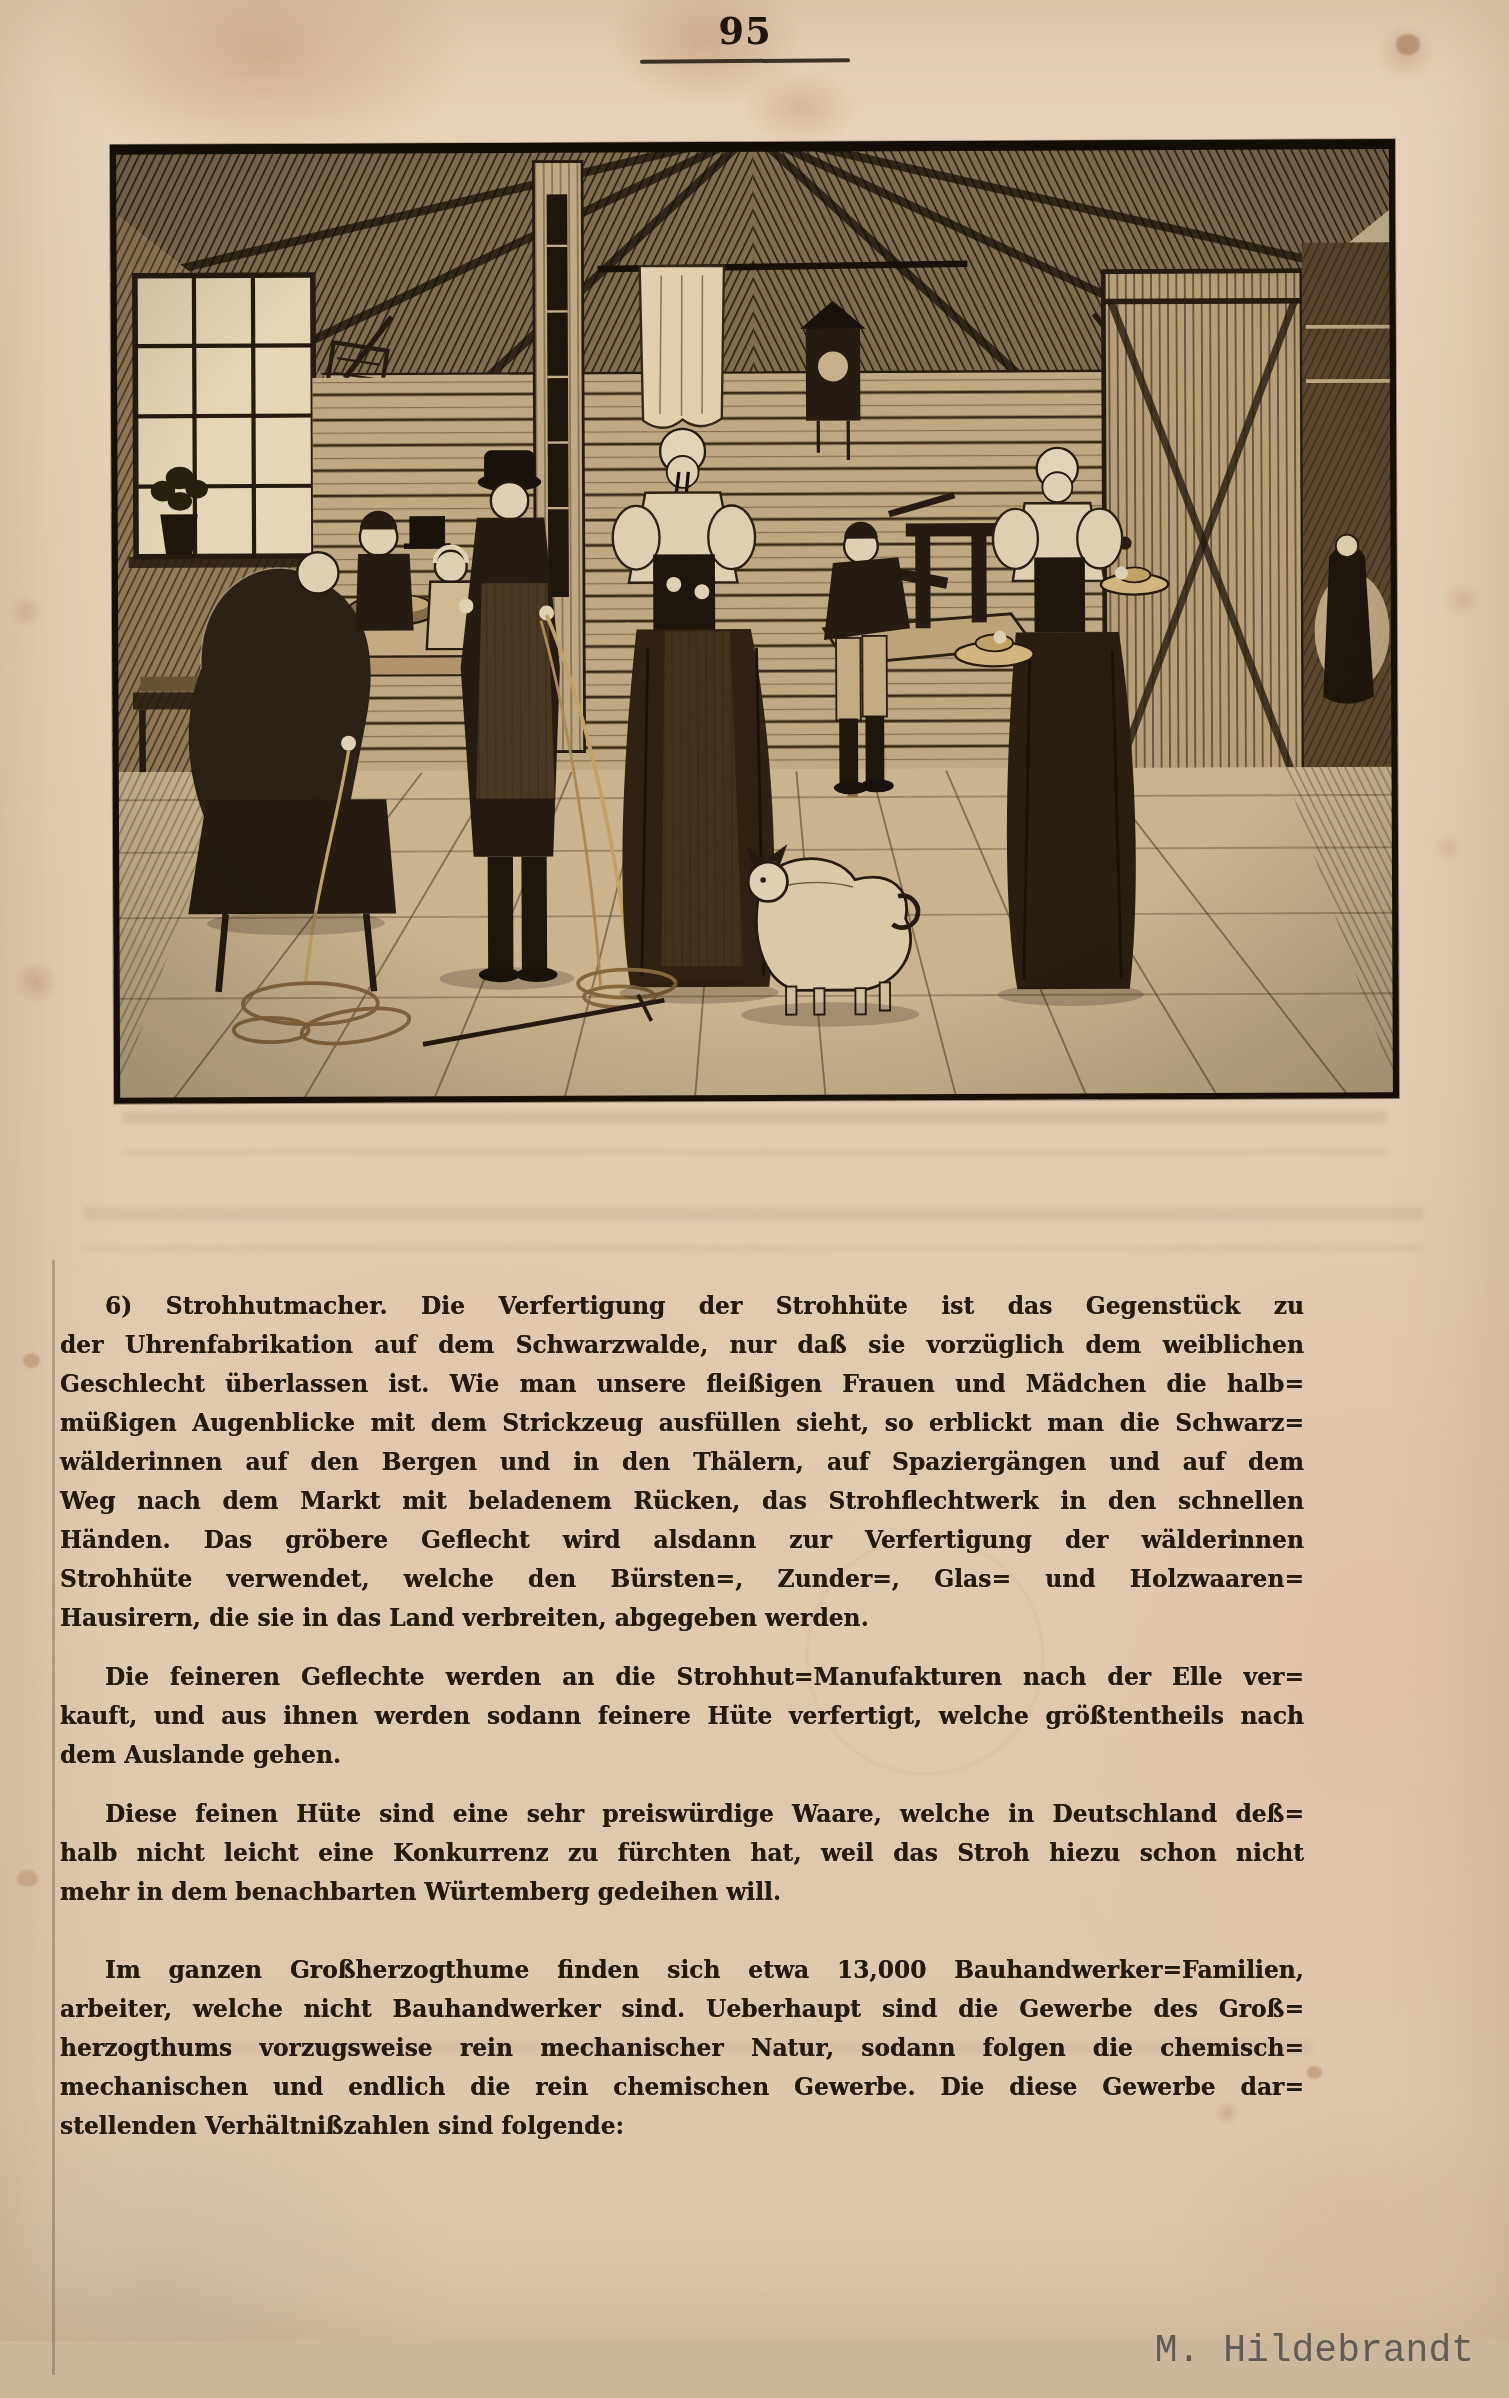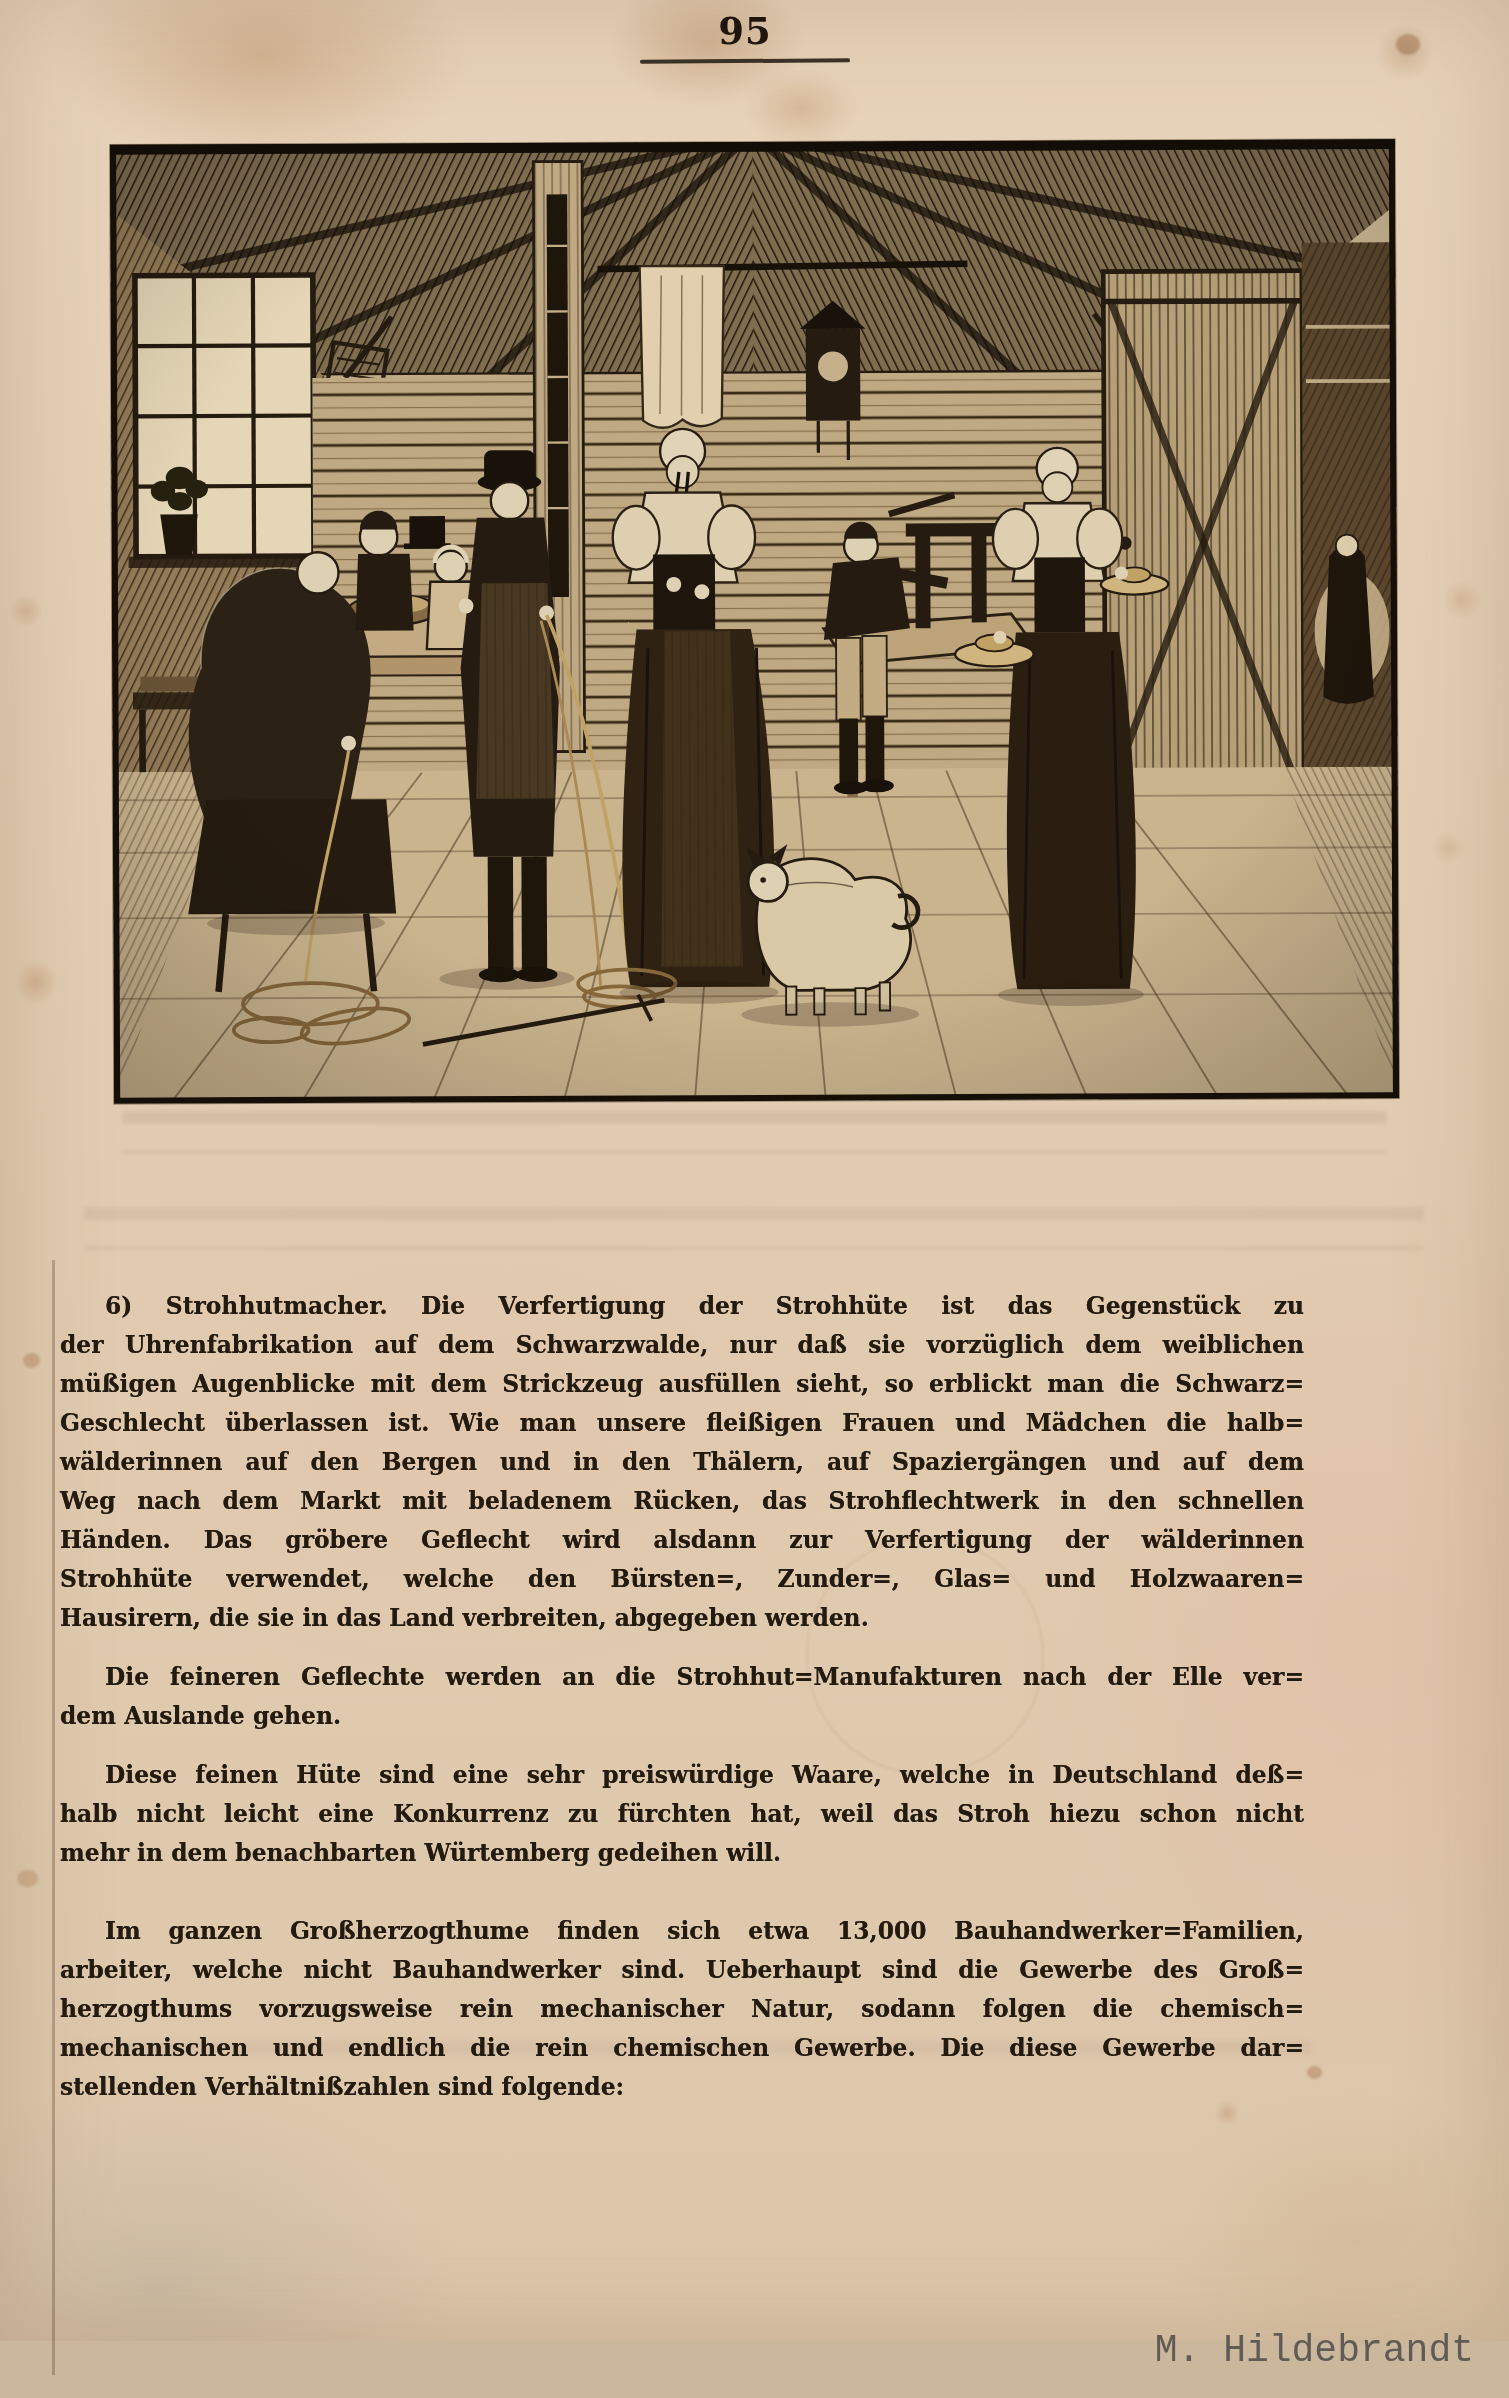--- a/index.html
+++ b/index.html
@@ -374,30 +374,31 @@
   <div class="spot" style="left:17px;top:1870px;width:20.6px;height:17px;background:rgba(150,90,45,.25);"></div>
   <div class="spot" style="left:1307px;top:2066px;width:15px;height:13px;background:rgba(140,80,40,.30);"></div>
 
 
   <div class="edgeline"></div>
 
   <div class="bodytext">
       <div class="para">
         <div class="line first">6) Strohhutmacher. Die Verfertigung der Strohhüte ist das Gegenstück zu</div>
         <div class="line">der Uhrenfabrikation auf dem Schwarzwalde, nur daß sie vorzüglich dem weiblichen</div>
+        <div class="line">Geschlecht überlassen ist. Wie man unsere fleißigen Frauen und Mädchen die halb=</div>
         <div class="line">müßigen Augenblicke mit dem Strickzeug ausfüllen sieht, so erblickt man die Schwarz=</div>
-        <div class="line">Geschlecht überlassen ist. Wie man unsere fleißigen Frauen und Mädchen die halb=</div>
         <div class="line">wälderinnen auf den Bergen und in den Thälern, auf Spaziergängen und auf dem</div>
         <div class="line">Weg nach dem Markt mit beladenem Rücken, das Strohflechtwerk in den schnellen</div>
         <div class="line">Händen. Das gröbere Geflecht wird alsdann zur Verfertigung der wälderinnen</div>
         <div class="line">Strohhüte verwendet, welche den Bürsten=, Zunder=, Glas= und Holzwaaren=</div>
         <div class="line last">Hausirern, die sie in das Land verbreiten, abgegeben werden.</div>
       </div>
       <div class="para">
         <div class="line first">Die feineren Geflechte werden an die Strohhut=Manufakturen nach der Elle ver=</div>
+        <div class="line">kauft, und aus ihnen werden sodann feinere Hüte verfertigt, welche größtentheils nach</div>
         <div class="line last">dem Auslande gehen.</div>
       </div>
       <div class="para">
         <div class="line first">Diese feinen Hüte sind eine sehr preiswürdige Waare, welche in Deutschland deß=</div>
         <div class="line">halb nicht leicht eine Konkurrenz zu fürchten hat, weil das Stroh hiezu schon nicht</div>
         <div class="line last">mehr in dem benachbarten Würtemberg gedeihen will.</div>
       </div>
       <div class="para gap">
         <div class="line first">Im ganzen Großherzogthume finden sich etwa 13,000 Bauhandwerker=Familien,</div>
         <div class="line">arbeiter, welche nicht Bauhandwerker sind. Ueberhaupt sind die Gewerbe des Groß=</div>

